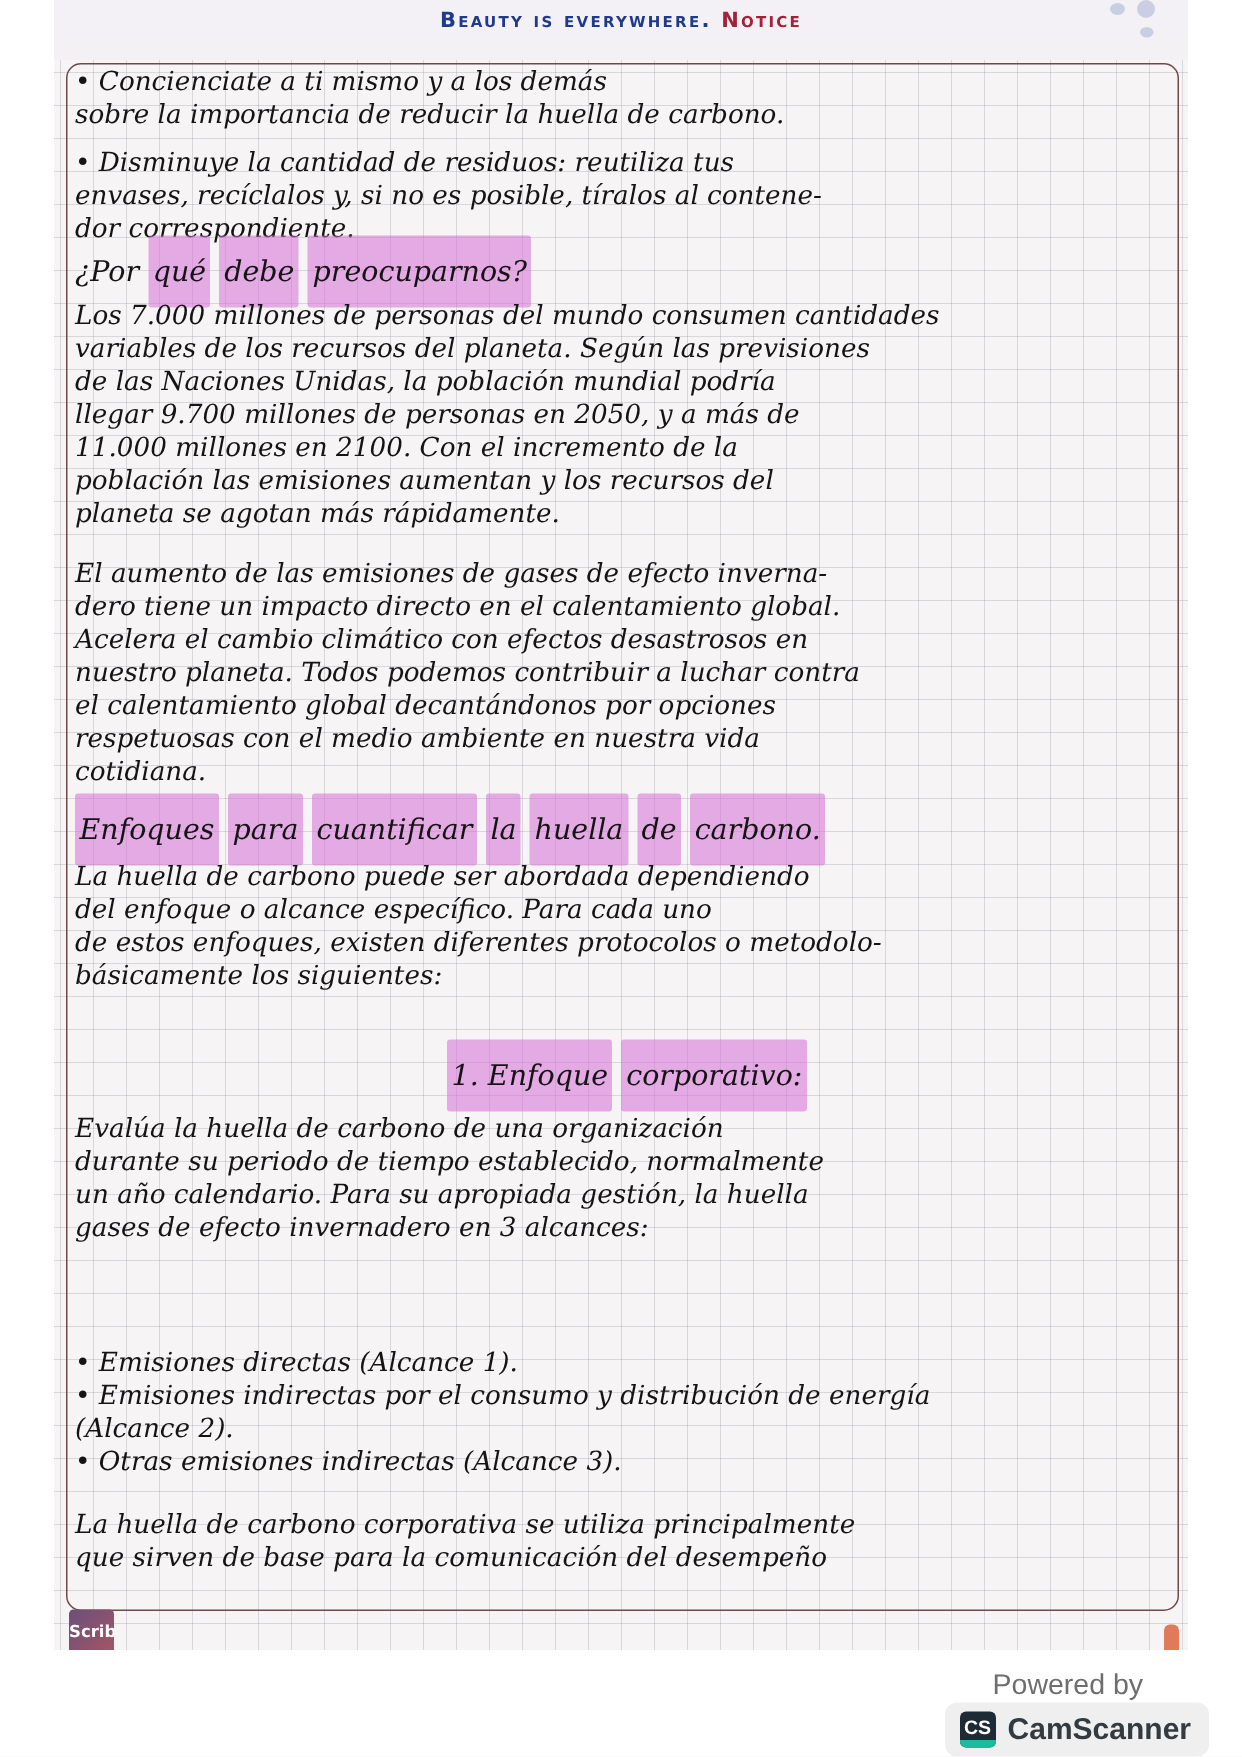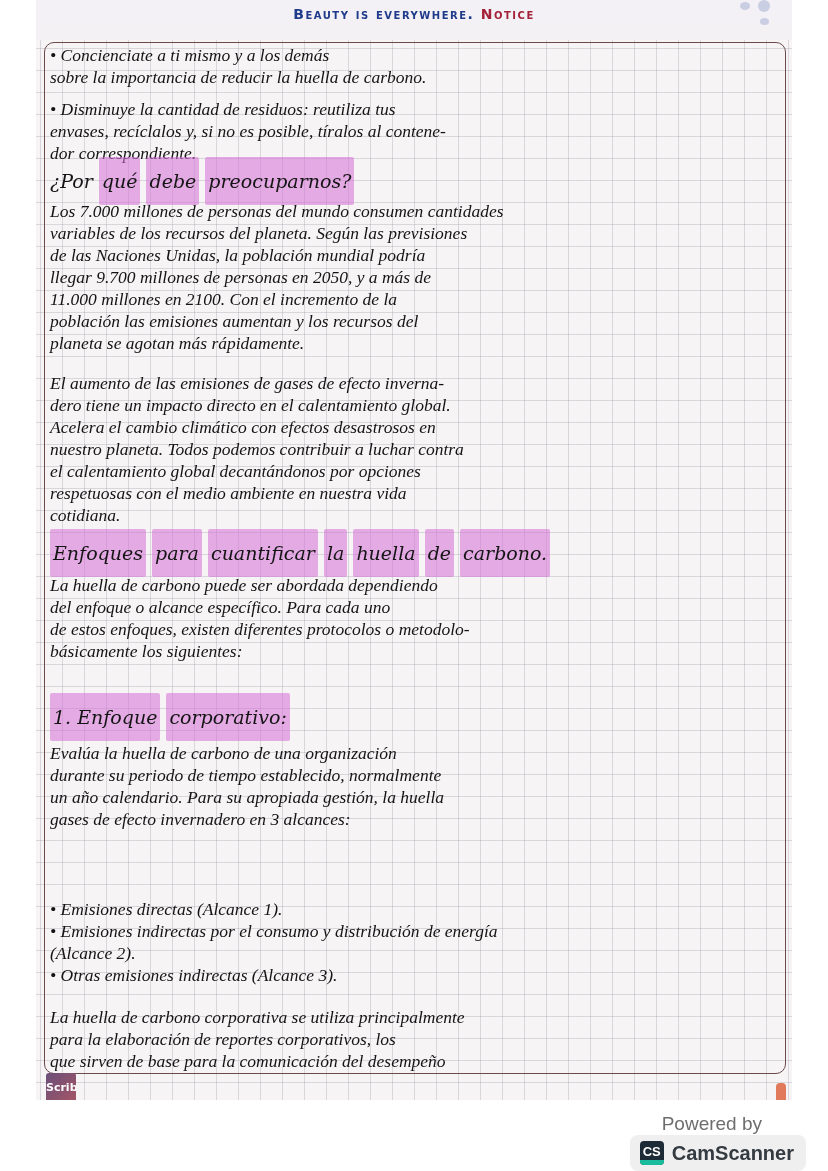--- a/index.html
+++ b/index.html
@@ -36,21 +36,21 @@
   .frame {
     position: absolute; left: 8px; top: 42px; width: 742px; height: 1032px;
     border: 1.5px solid #6b4a4a; border-radius: 10px;
     box-sizing: border-box;
   }
   .text-block {
     position: absolute; left: 14px; width: 736px;
     font-family: "DejaVu Serif", serif; font-style: italic;
     font-size: 17.5px; line-height: 22px; color: #141414;
   }
-  .line { white-space: nowrap; display: block; font-family: Liberation Serif, serif; }
+  .line { white-space: nowrap; display: block; }
   .hl {
     background: rgba(214, 110, 214, 0.55);
     padding: 13px 3px; border-radius: 2px;
   }
   .heading { font-size: 19px; }
   .scribe-tag {
     position: absolute; left: 10px; top: 1073px; width: 30px; height: 27px;
     background: linear-gradient(135deg, #6a4f7a, #a35566);
     border-radius: 3px 3px 0 0;
     color: #fff; font-family: "DejaVu Sans", sans-serif; font-weight: bold;
@@ -149,42 +149,41 @@
     <span class="hl">carbono.</span>
   </div>
 
   <div class="text-block" style="top:574px;">
     <span class="line">La huella de carbono puede ser abordada dependiendo</span>
     <span class="line">del enfoque o alcance específico. Para cada uno</span>
     <span class="line">de estos enfoques, existen diferentes protocolos o metodolo-</span>
     <span class="line">básicamente los siguientes:</span>
   </div>
 
-  <div class="text-block heading" style="top:706px;">
+  <div class="text-block heading" style="top:706px;text-align:center;">
     <span class="hl">1. Enfoque</span>
     <span class="hl">corporativo:</span>
   </div>
 
   <div class="text-block" style="top:742px;">
     <span class="line">Evalúa la huella de carbono de una organización</span>
     <span class="line">durante su periodo de tiempo establecido, normalmente</span>
     <span class="line">un año calendario. Para su apropiada gestión, la huella</span>
     <span class="line">gases de efecto invernadero en 3 alcances:</span>
   </div>
 
   <div class="text-block" style="top:898px;">
     <span class="line">• Emisiones directas (Alcance 1).</span>
     <span class="line">• Emisiones indirectas por el consumo y distribución de energía</span>
     <span class="line">(Alcance 2).</span>
     <span class="line">• Otras emisiones indirectas (Alcance 3).</span>
   </div>
 
   <div class="text-block" style="top:1006px;">
     <span class="line">La huella de carbono corporativa se utiliza principalmente</span>
-    <span class="line">para la elaboración de reportes corporativos, los</span>
     <span class="line">que sirven de base para la comunicación del desempeño</span>
   </div>
 
   <div class="scribe-tag">Scribe</div>
   <div class="corner-deco"></div>
 </div>
 
 <div class="footer">
   <span class="powered">Powered by</span>
   <div class="cs-badge">

